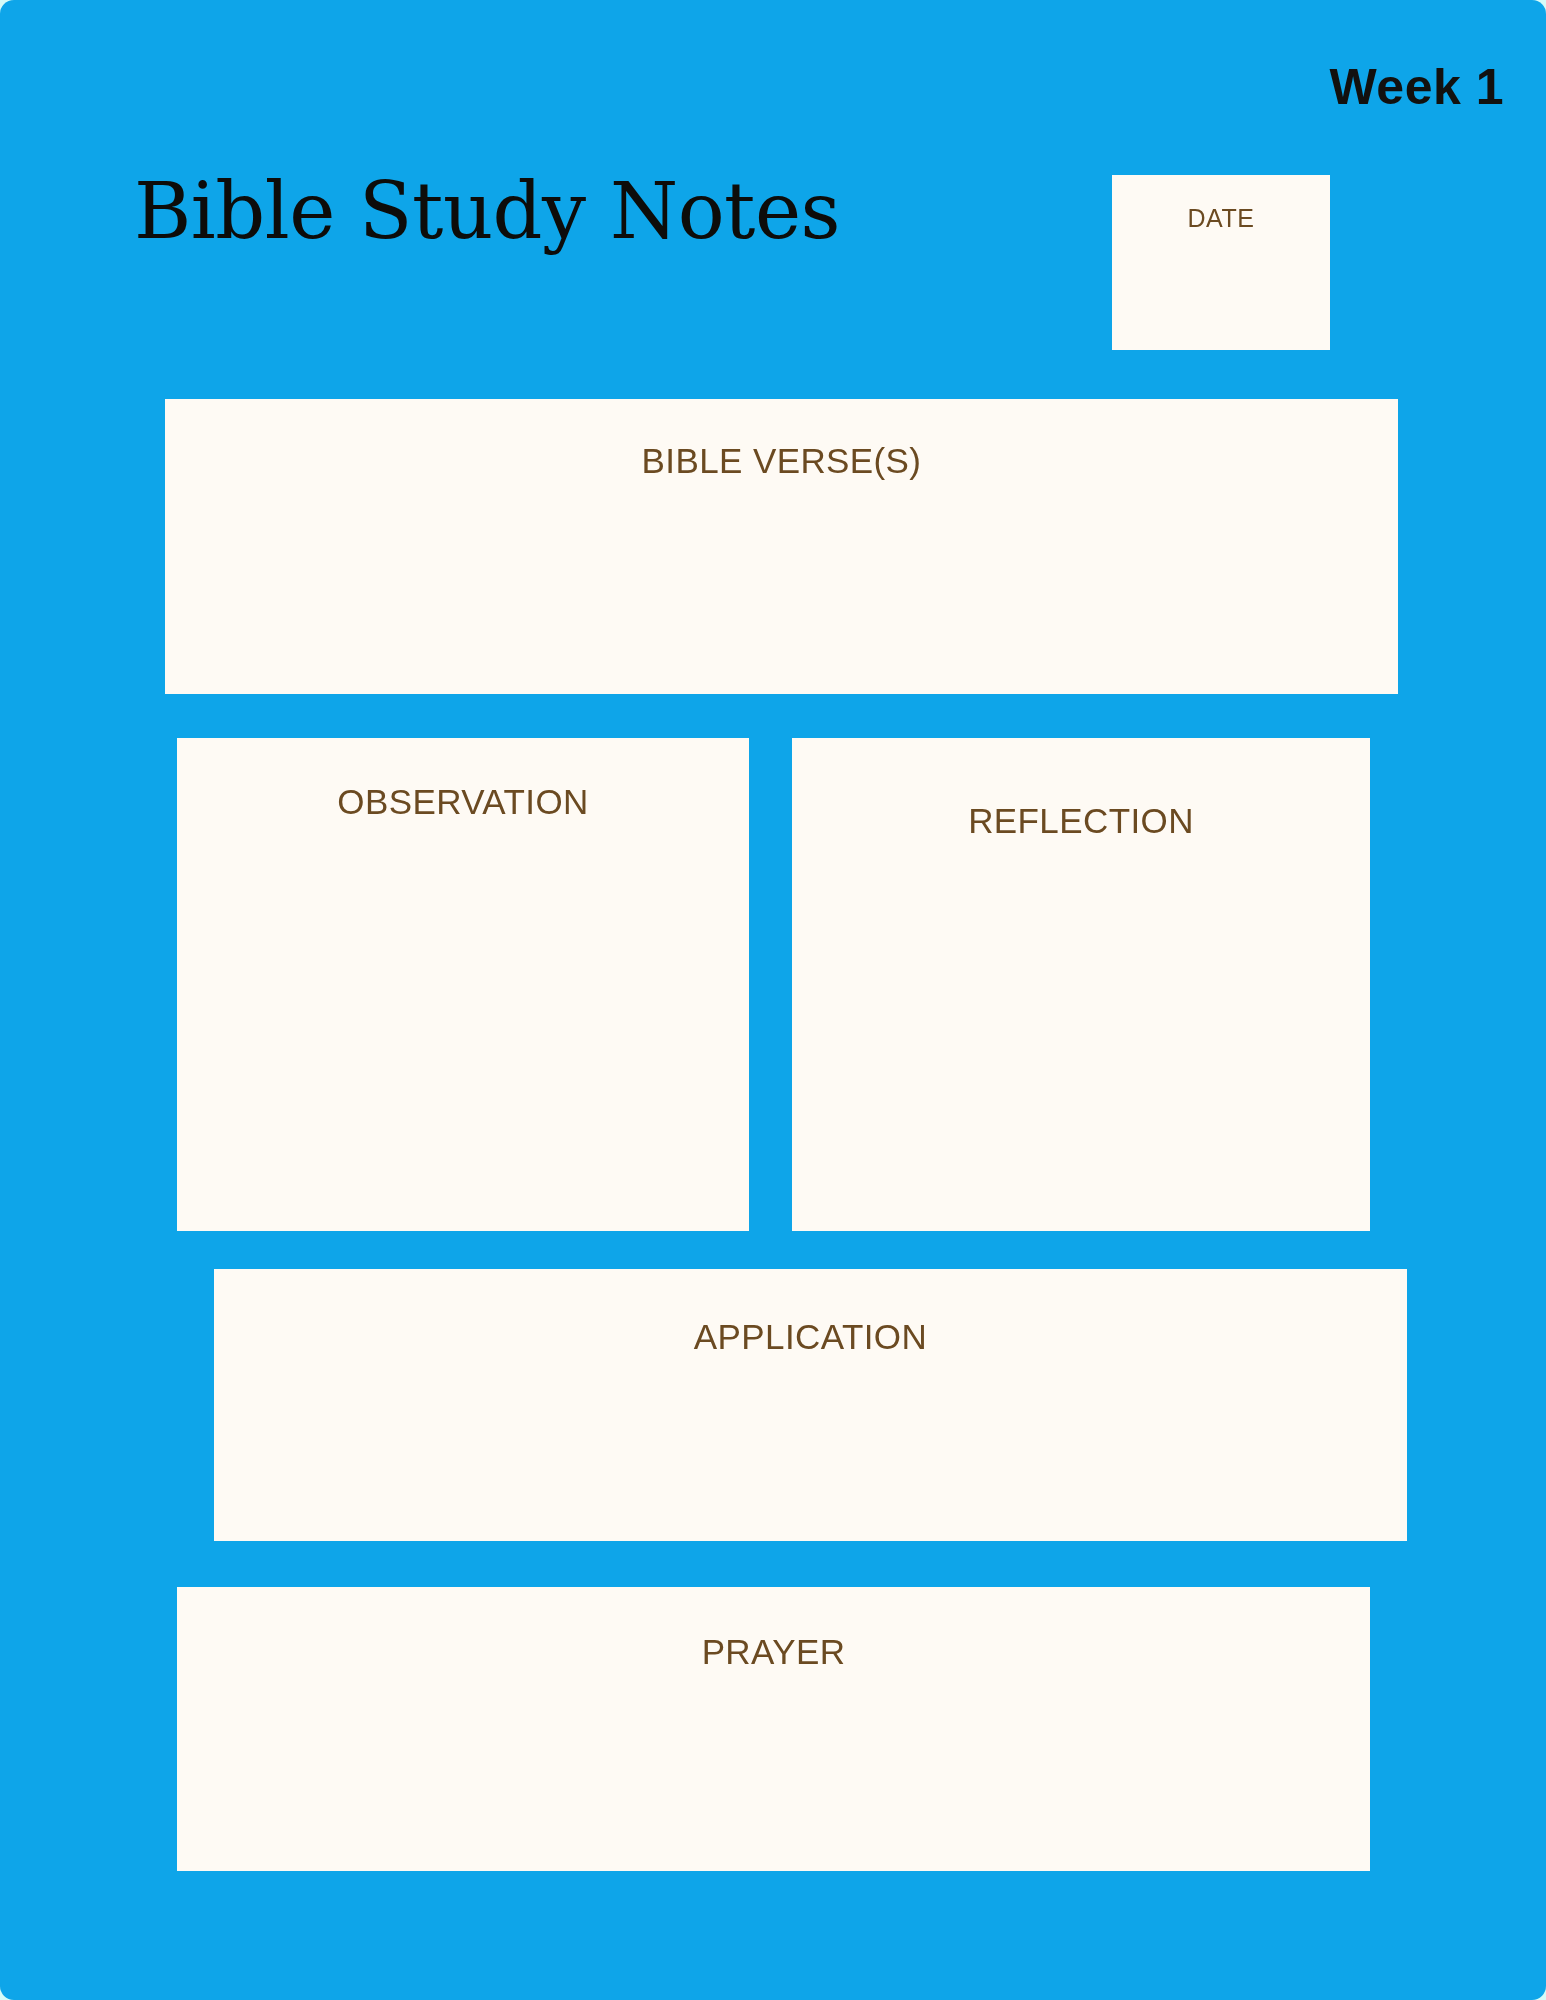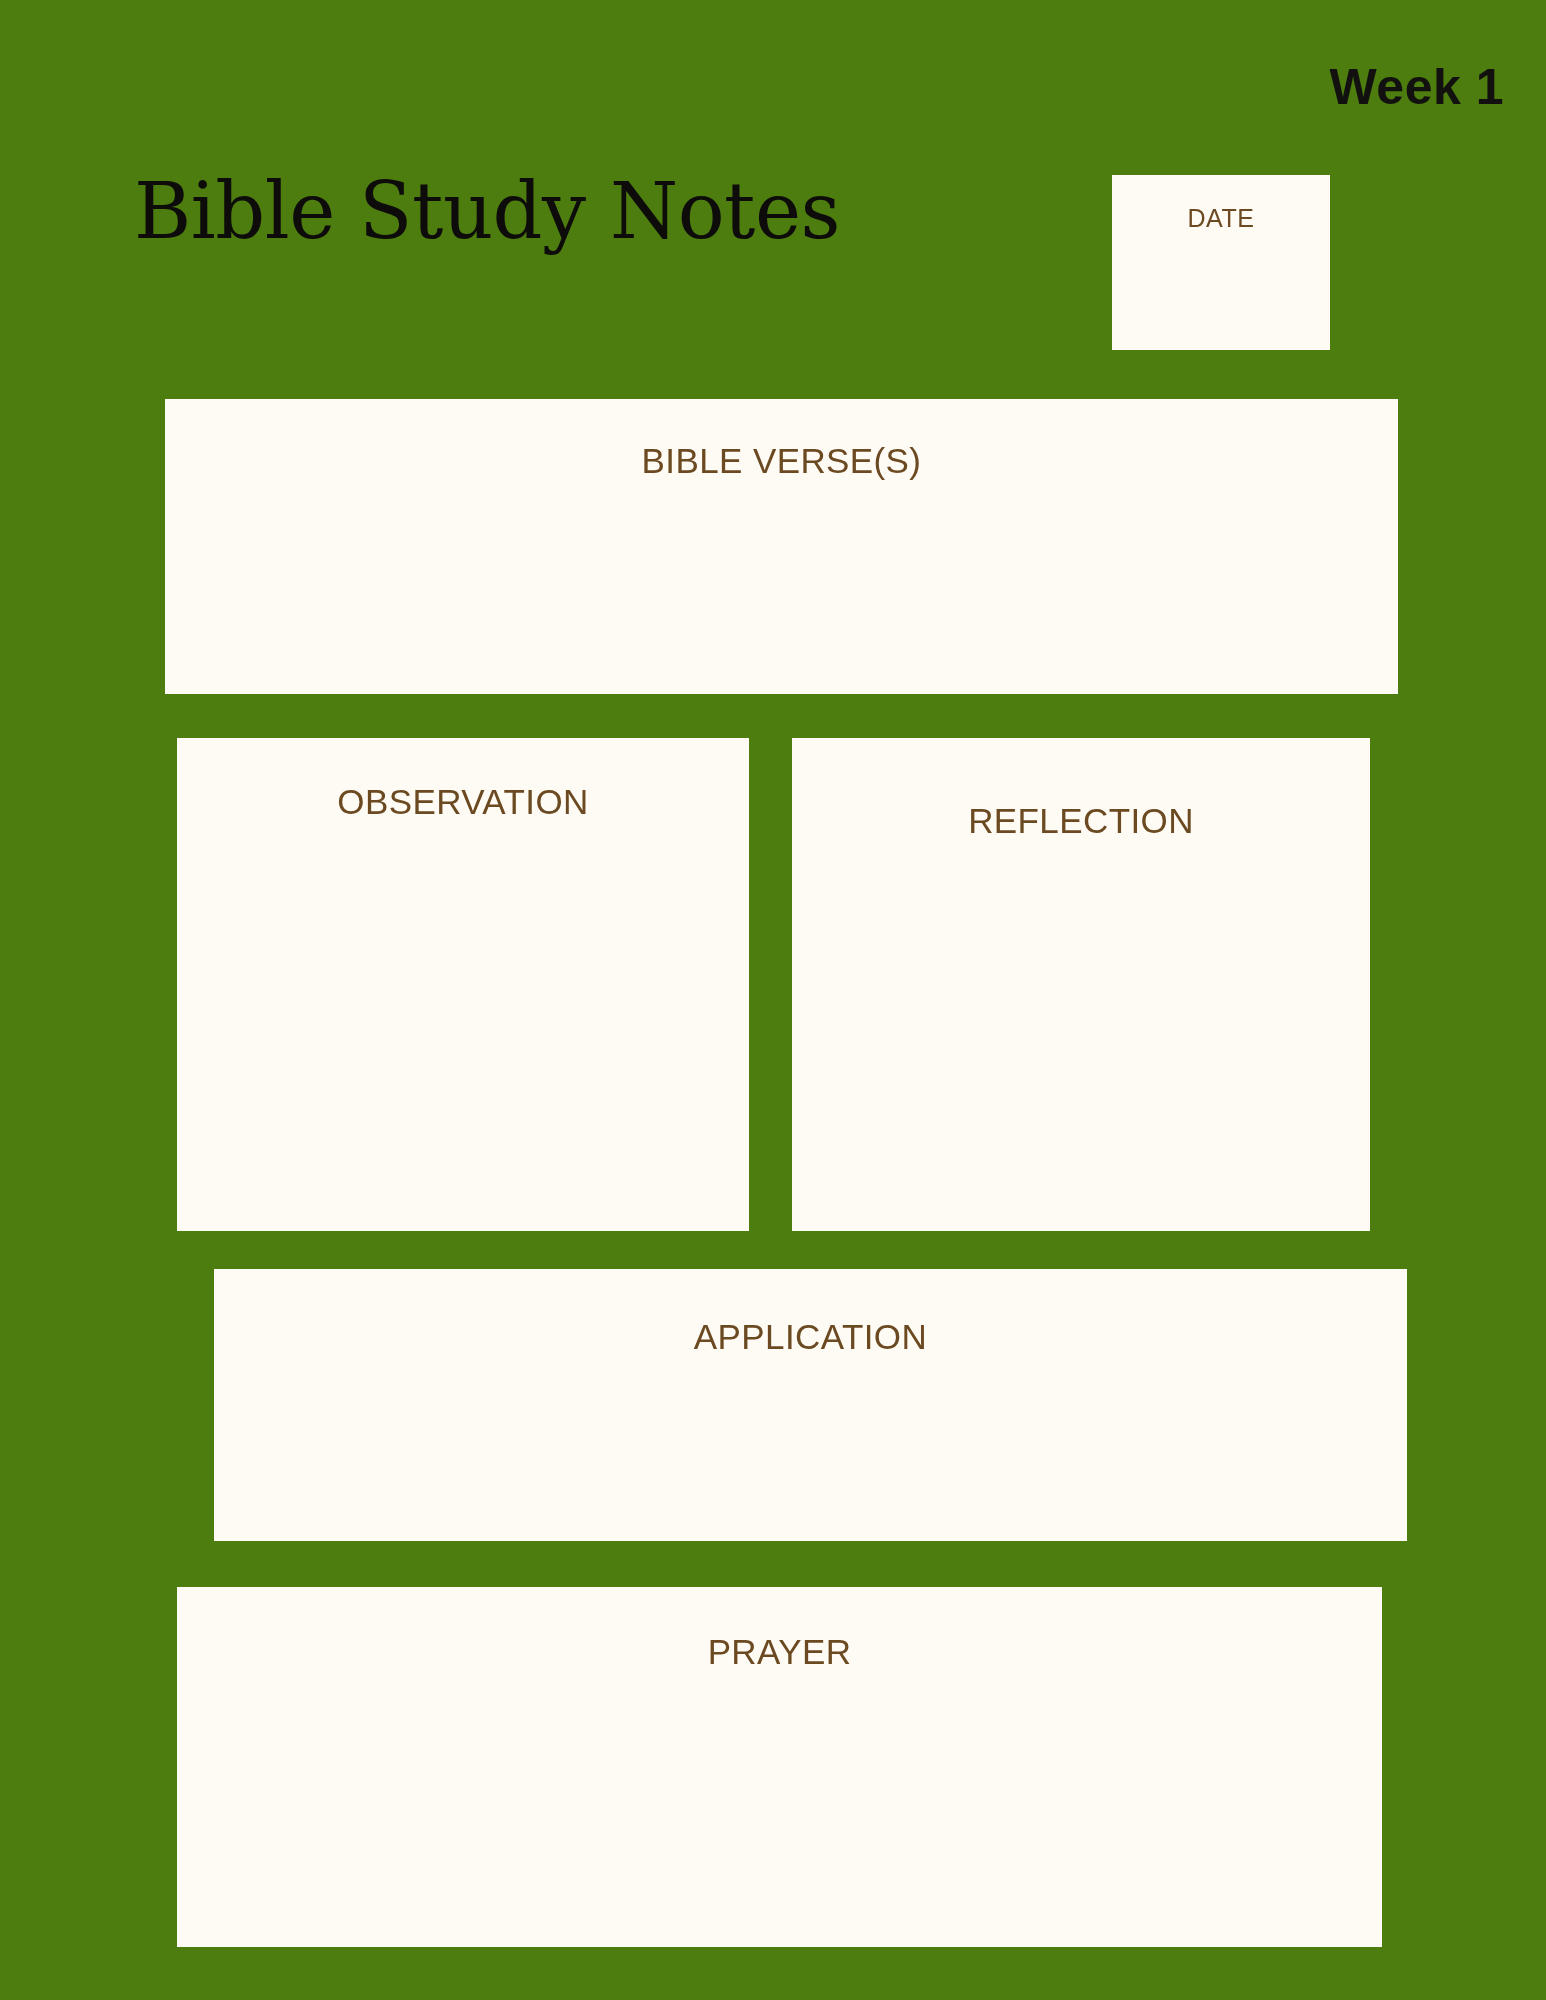--- a/index.html
+++ b/index.html
@@ -11,21 +11,22 @@
     height: 2000px;
     background: #d6fbf8;
     font-family: "Liberation Sans", sans-serif;
     position: relative;
     overflow: hidden;
   }
 
   .page {
     position: absolute;
     inset: 0;
-    background: #4d7c0f;
+    background: #0ea5e9;
+    border-radius: 14px;
   }
 
   .week-label {
     position: absolute;
     top: 62px;
     right: 42px;
     font-family: "Liberation Sans", sans-serif;
     font-size: 50px;
     font-weight: bold;
     color: #12110f;
@@ -127,22 +128,21 @@
     top: 48px;
     font-size: 35px;
     letter-spacing: 0.4px;
   }
 
   
   .prayer-box {
     left: 177px;
     top: 1587px;
     width: 1193px;
-    height: 360px;
-    padding-left: 12px;
+    height: 284px;
   }
   .prayer-box .box-label {
     top: 45px;
     font-size: 35px;
     letter-spacing: 0.4px;
   }
 
   .write-area {
     position: absolute;
     left: 0;

